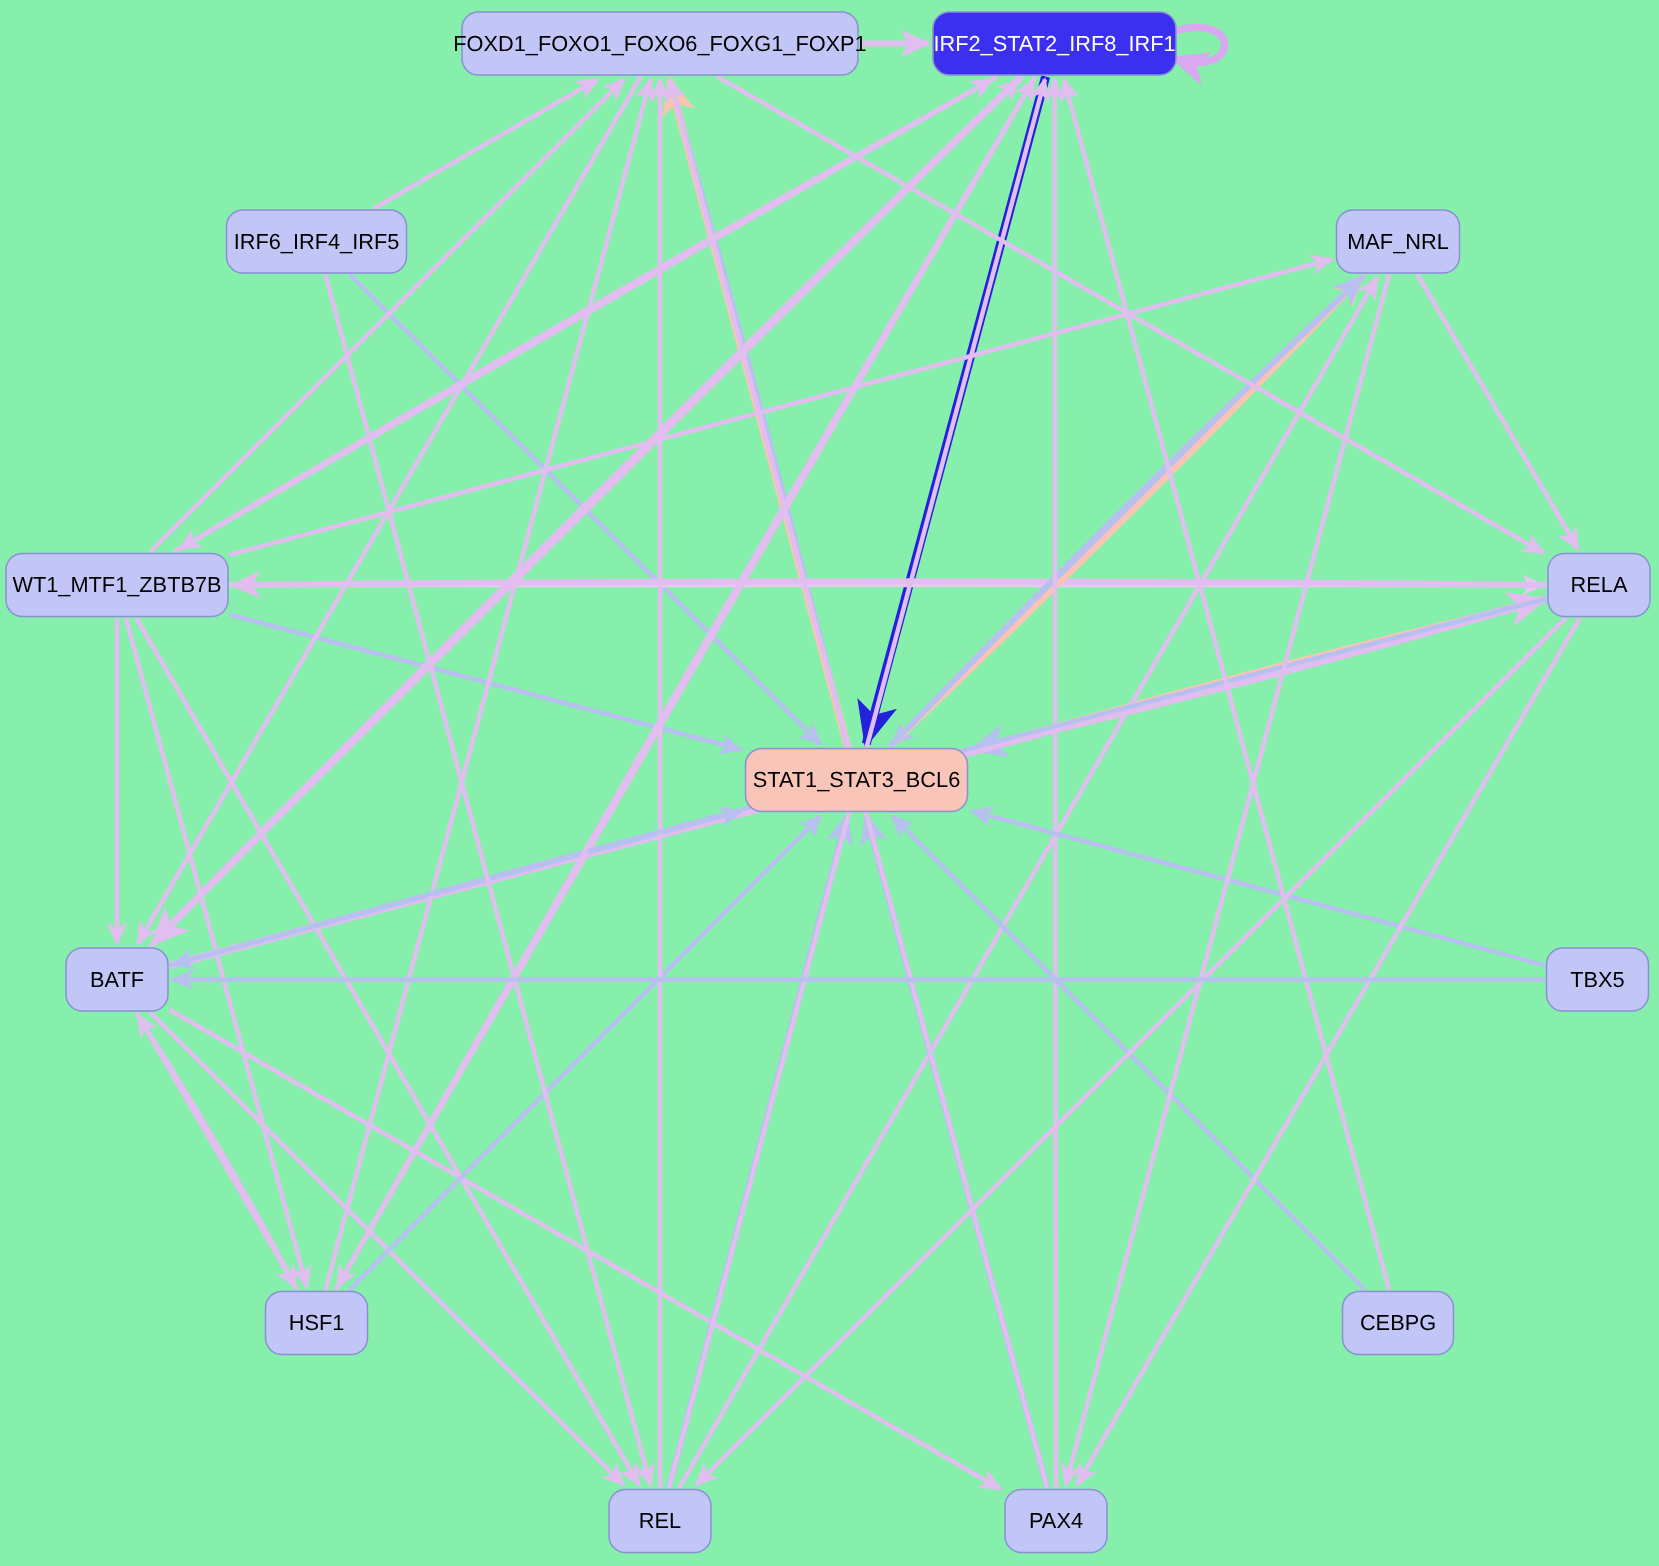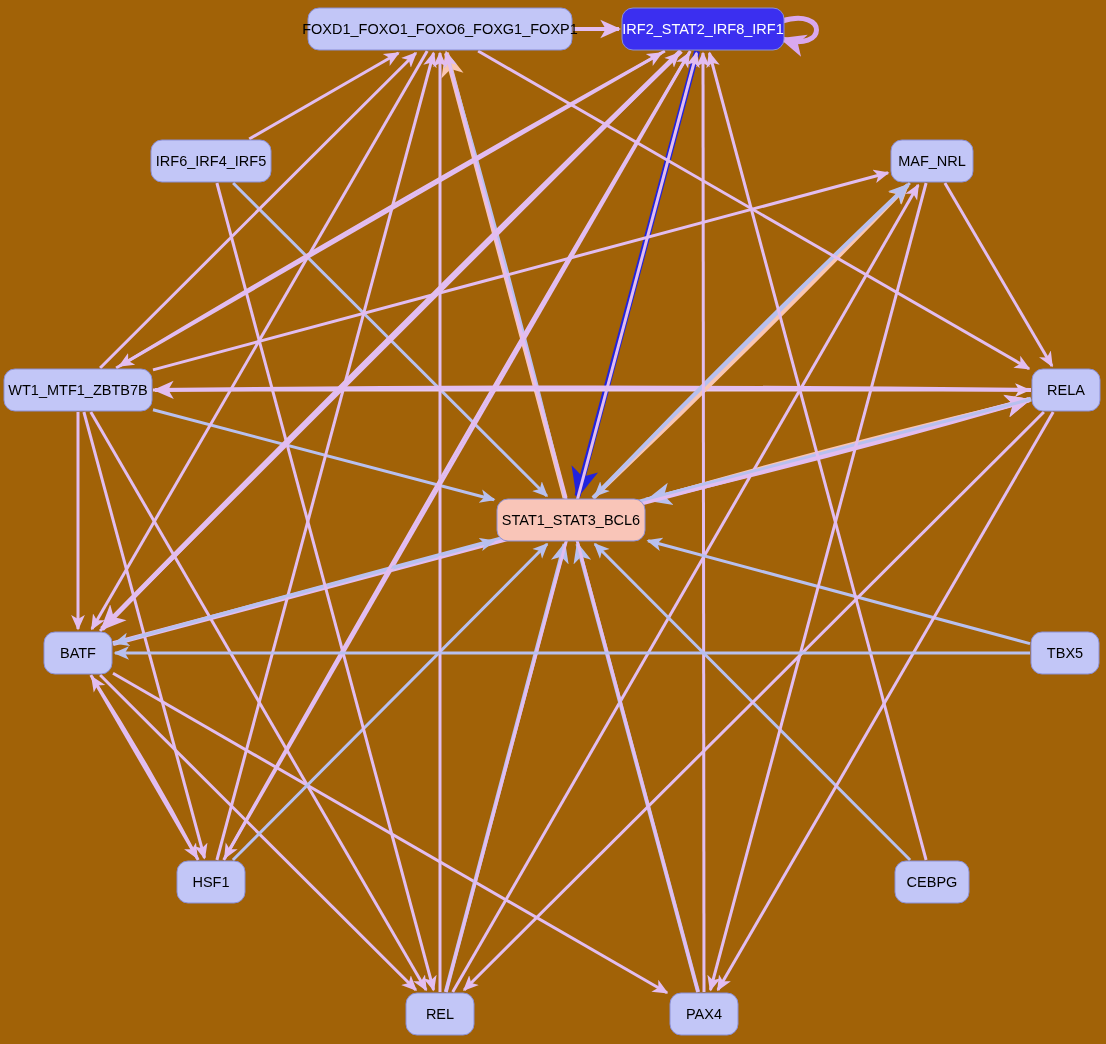--- a/index.html
+++ b/index.html
@@ -10,21 +10,21 @@
   body {
     font-family: "Liberation Sans", sans-serif;
     width: 1106px;
     height: 1044px;
     overflow: hidden;
   }
   #graph-root {
     position: relative;
     width: 1106px;
     height: 1044px;
-    background: #a16207;
+    background: #86efac;
   }
   svg#network-svg {
     position: absolute;
     top: 0;
     left: 0;
     width: 1106px;
     height: 1044px;
     display: block;
   }
   .node-rect {

